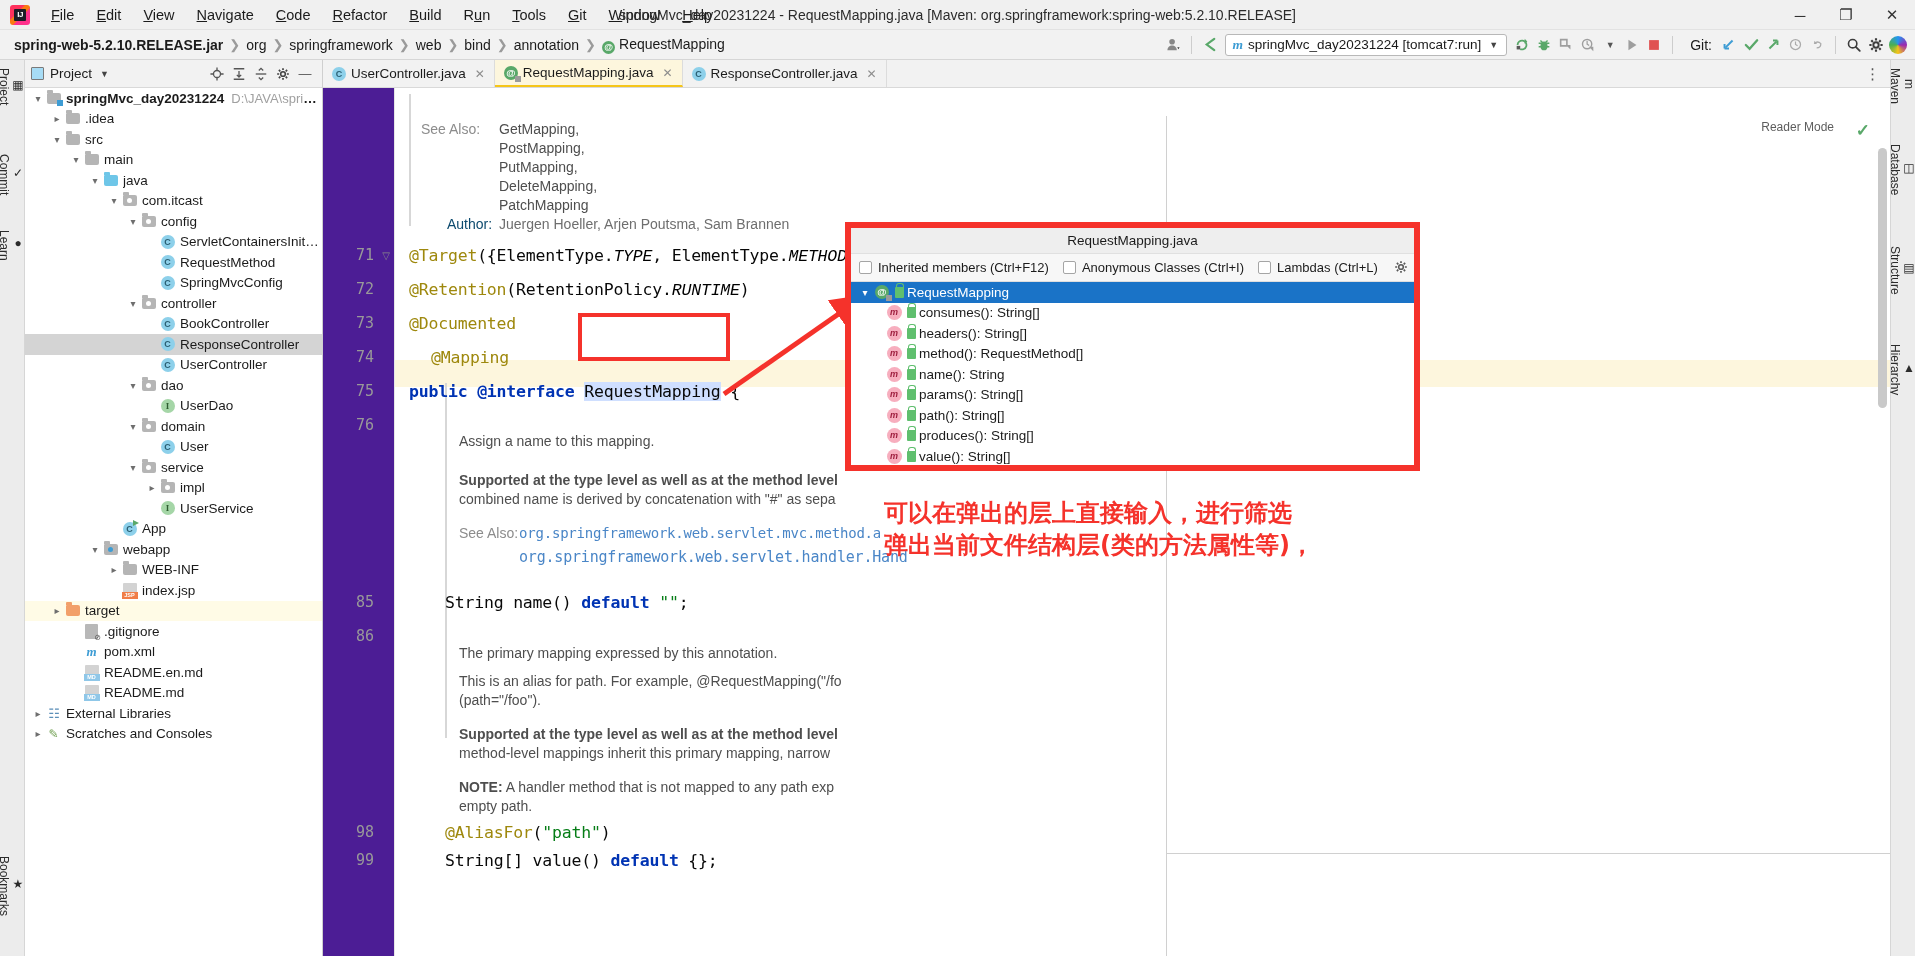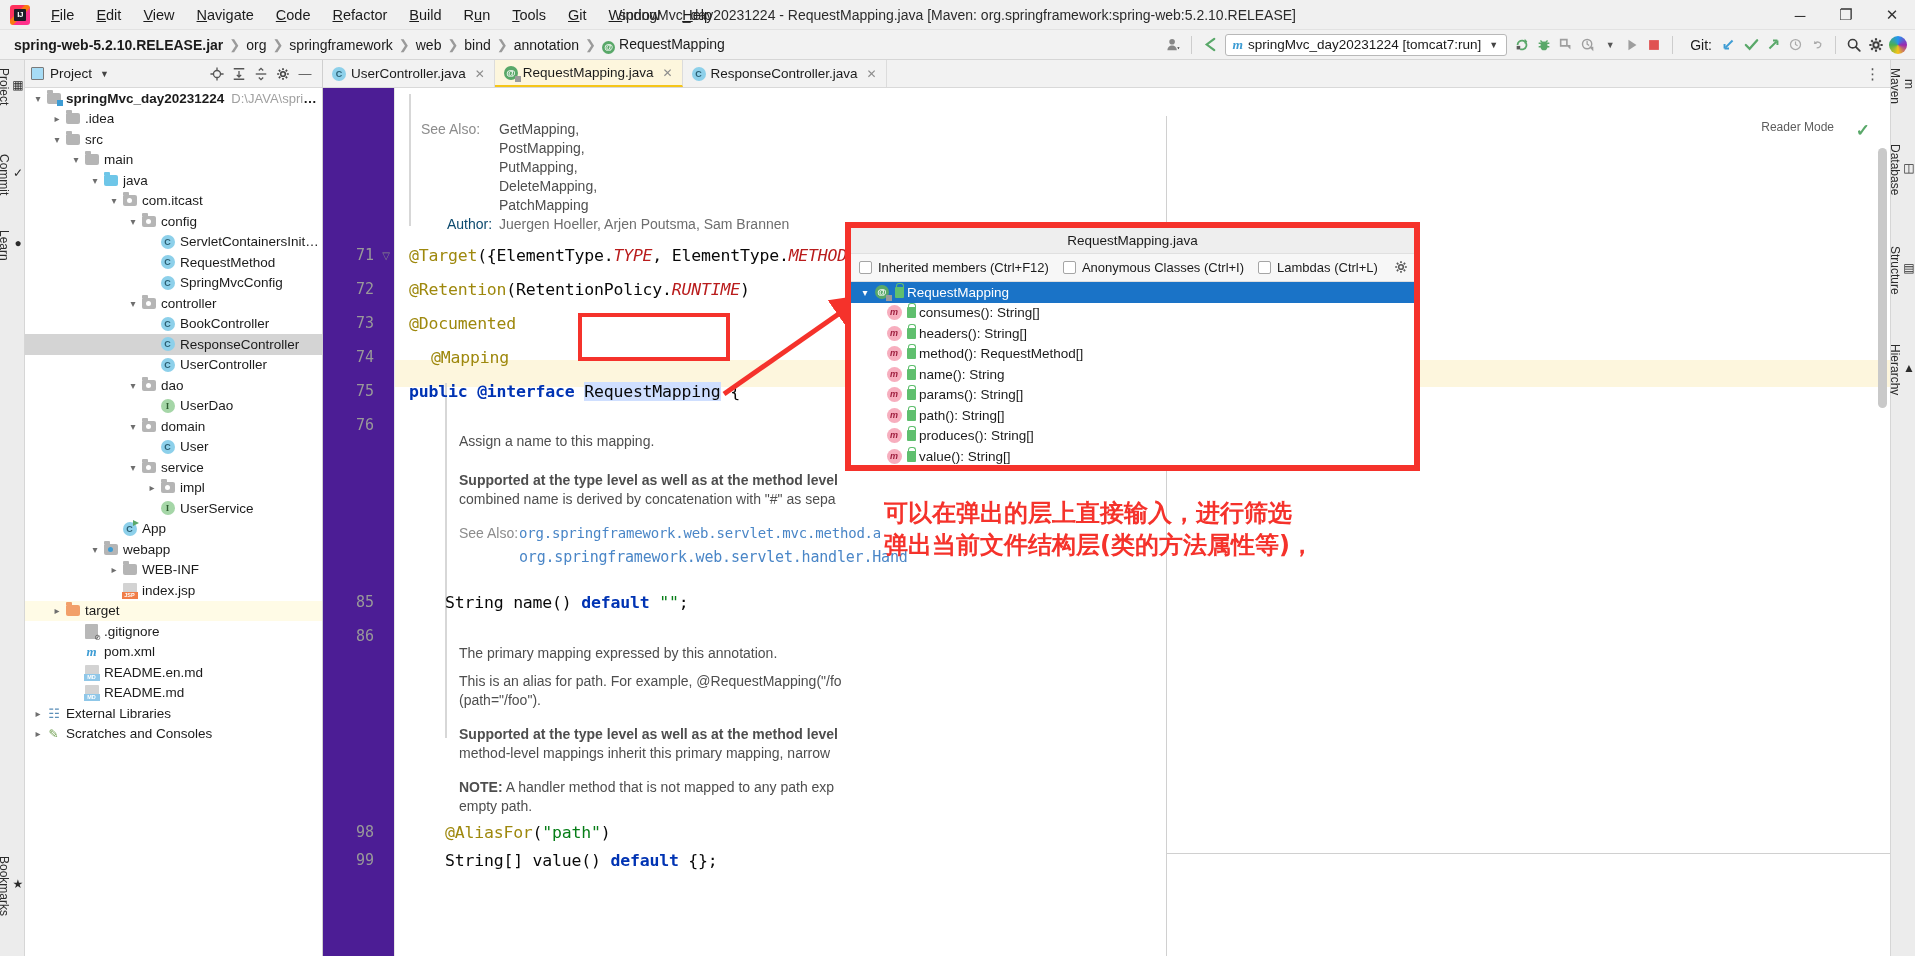--- a/index.html
+++ b/index.html
@@ -192,21 +192,21 @@
   .cl {
     position: absolute; left: 14px; white-space: pre;
     font-family: "DejaVu Sans Mono", monospace; font-size: 16.5px; color: #080808;
     letter-spacing: -0.2px;
   }
   .cl.doc { font-family: "Liberation Sans", sans-serif; font-size: 14px; color: #4e4e4e; letter-spacing: 0; }
   .kw { color: #0033b3; font-weight: bold; }
   .ann { color: #9e880d; }
   .lnk { color: #4a86c7; }
   .st  { color: #067d17; }
-  .it  { color: #b91c1c; font-style: italic; }
+  .it  { color: #000000; font-style: italic; font-family: Liberation Mono, monospace; }
   .hl-word { background: #cfdfff; }
   .docbar { position: absolute; width: 2px; background: #d7d7d7; }
   .hlrow { position:absolute; left:0; right:0; background:#fdf6dd; }
 
   .reader-mode {
     position: absolute; right: 56px; top: 32px; font-size: 12px; color: #5d5d5d;
   }
   .rm-check { position: absolute; right: 20px; top: 32px; color: #59a869; font-size: 17px; font-weight: bold; }
   .ed-scroll { position:absolute; right: 3px; top: 60px; width: 9px; height: 260px; background:#c9c9c9; border-radius: 5px; }
 

